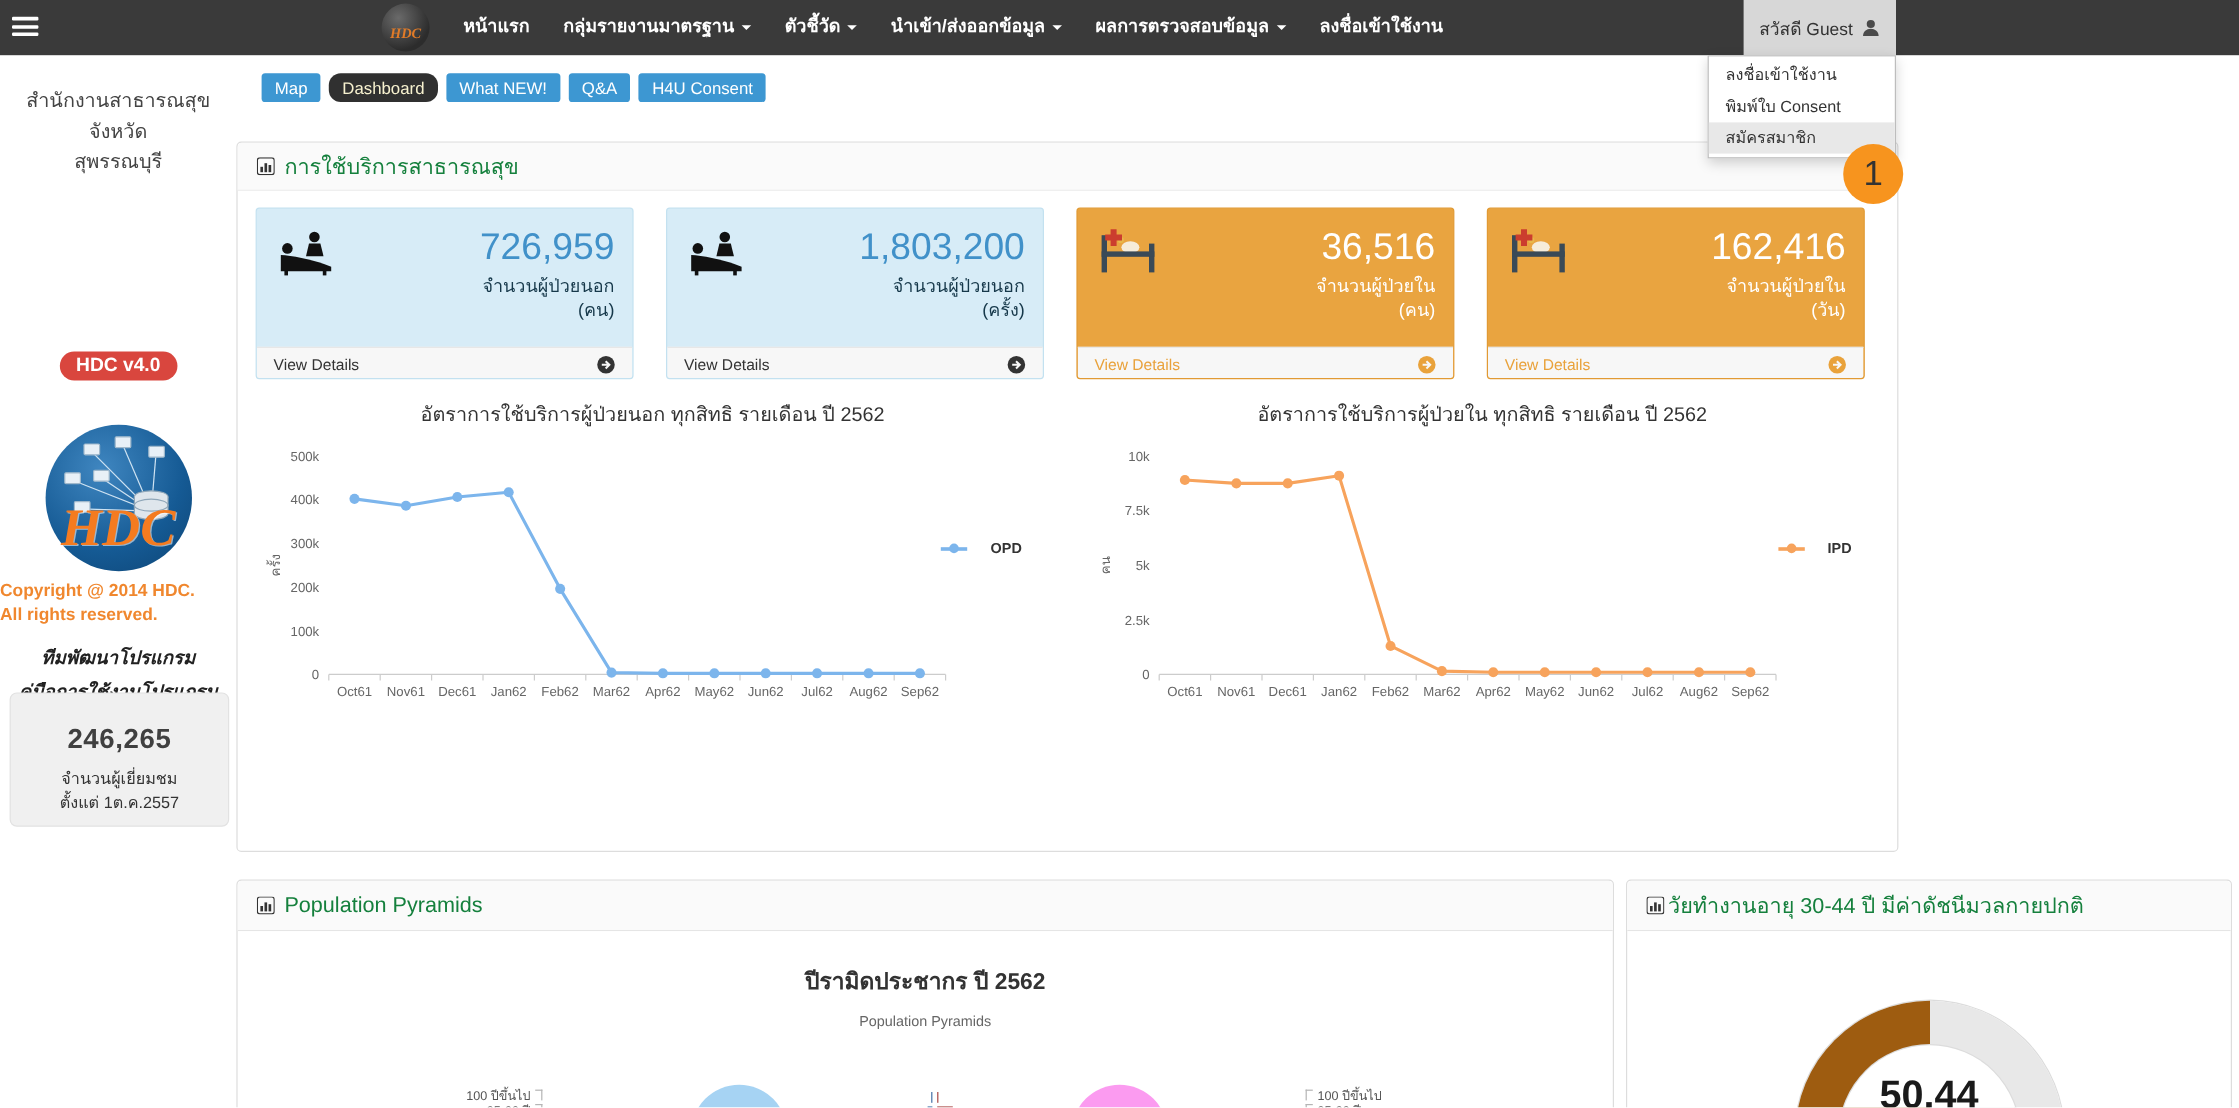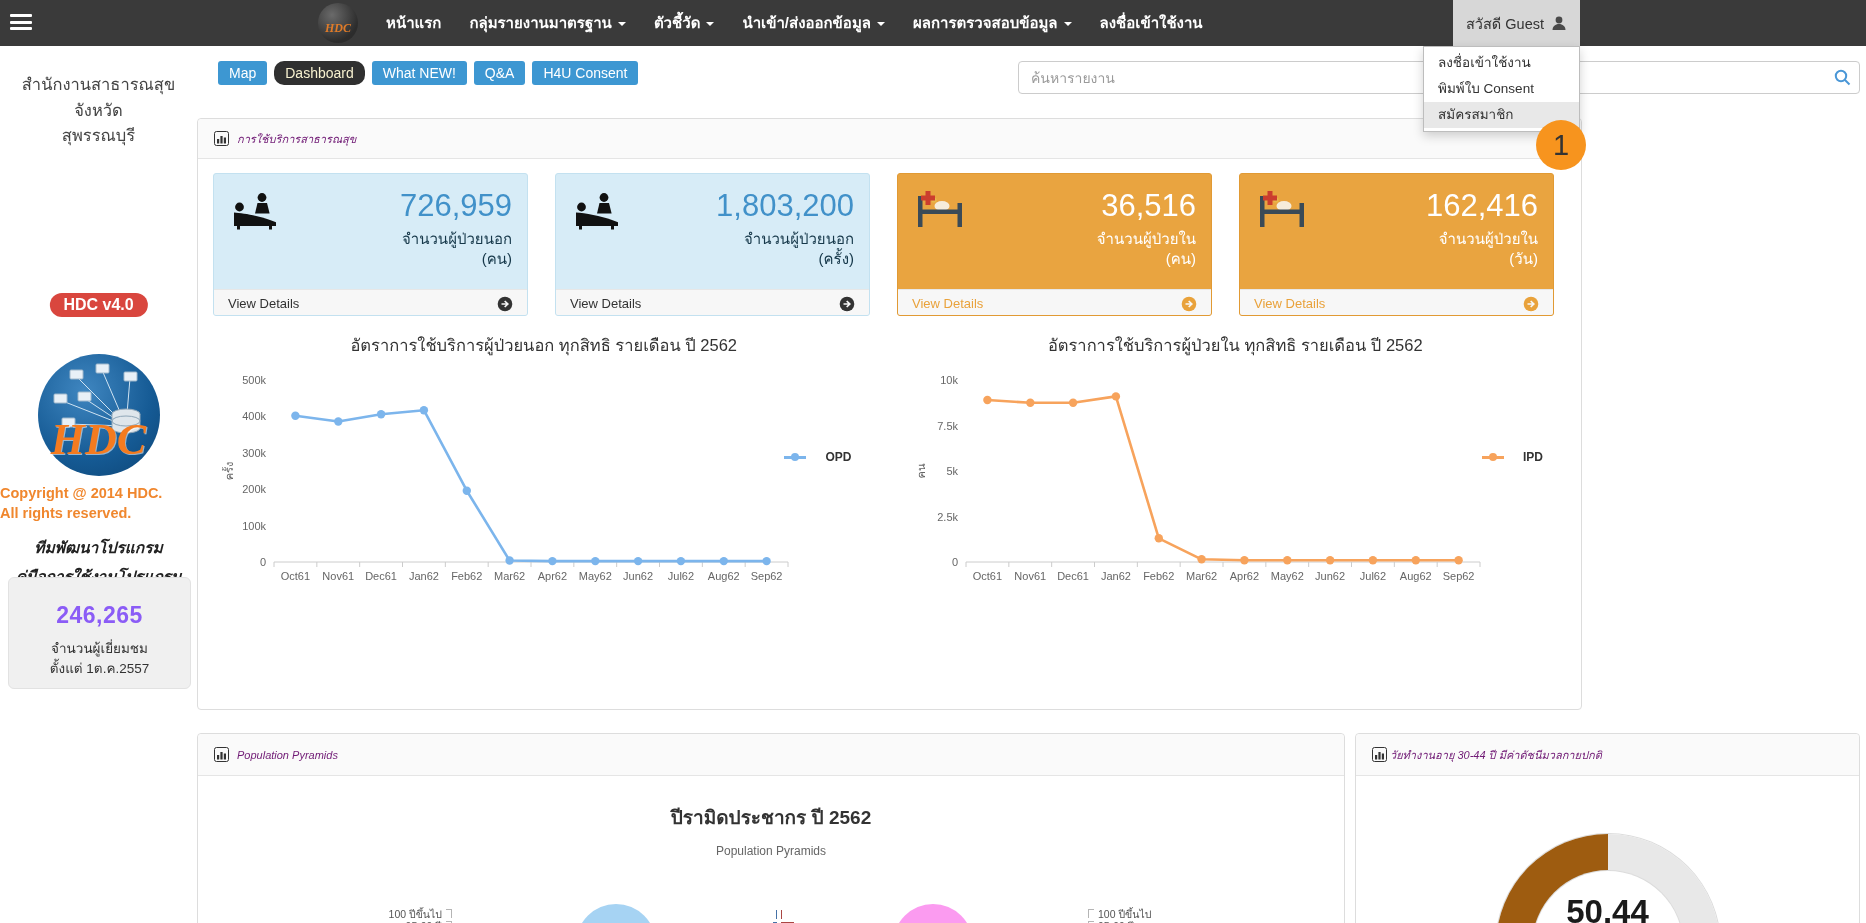--- a/index.html
+++ b/index.html
@@ -37,36 +37,36 @@
     background:radial-gradient(circle at 38% 30%, #3f86c0, #155a94 60%, #0d4474); }
   .hdc-logo svg { position:absolute; inset:0; }
   .hdc-logo .logo-word { position:absolute; bottom:14px; left:0; width:100%; text-align:center; color:#f47b20;
     font-family:"Liberation Serif", serif; font-style:italic; font-weight:bold; font-size:44px; line-height:1;
     text-shadow:1px 1px 0 rgba(255,255,255,.55); }
   .copyright { position:absolute; top:437px; width:100%; color:#f0872e; font-weight:bold; font-size:14.5px; line-height:1.4; }
   .side-link { position:absolute; width:100%; text-align:center; font-family:"Liberation Serif", serif; font-style:italic;
     font-weight:bold; font-size:15.5px; color:#222; cursor:pointer; }
   .counter-box { position:absolute; top:531px; left:8px; right:6px; height:112px; background:#f0f0f0;
     border:1px solid #e2e2e2; border-radius:6px; text-align:center; padding-top:24px; }
-  .counter-num { font-size:23px; font-weight:bold; color:#8b5cf6; letter-spacing:.5px; }
+  .counter-num { font-size:23px; font-weight:bold; color:#404040; letter-spacing:.5px; }
   .counter-lbl { font-size:13.5px; color:#333; margin-top:10px; line-height:1.5; }
 
   
   .toolbar { position:absolute; left:218px; top:61px; display:flex; gap:7px; z-index:5; }
   .tb-btn { background:#3d97d2; color:#fff; font-size:14px; padding:4px 11px; border-radius:3px; border:none; cursor:pointer; white-space:nowrap; }
   .tb-btn.active { background:#303030; color:#f7f1cf;border-radius:10px; }
   .search-wrap { position:absolute; left:1018px; top:61px; width:842px; height:33px; z-index:1; }
   .search-wrap input { width:100%; height:100%; border:1px solid #ccc; border-radius:4px; padding:0 34px 0 12px; font-size:14px; color:#333; }
   .search-wrap input::placeholder { color:#9a9a9a; }
   .search-icon { position:absolute; right:9px; top:8px; }
 
   
   .panel { position:absolute; background:#fff; border:1px solid #ddd; border-radius:4px; }
   .panel-header { height:40px; background:#fafafa; border-bottom:1px solid #e5e5e5; border-radius:4px 4px 0 0;
-    display:flex; align-items:center; padding:0 16px; font-size:11px; color:#701a75; gap:8px;font-style:italic; }
+    display:flex; align-items:center; padding:0 16px; font-size:18px; color:#15803d; gap:8px; }
   .panel-service { left:197px; top:118px; width:1385px; height:592px; }
   .panel-pyr { left:197px; top:733px; width:1148px; height:220px; }
   .panel-bmi { left:1355px; top:733px; width:505px; height:220px; }
 
   
   .cards { display:flex; gap:27px; padding:14px 15px 0 15px; }
   .card { width:315px; height:143px; border-radius:3px; overflow:hidden; border:1px solid transparent; }
   .card.blue { background:#d7ecf7; border-color:#c3e1f0; }
   .card.orange { background:#e9a440; border-color:#e19a34; }
   .card-top { position:relative; height:115px; padding:14px 15px; }
@@ -206,27 +206,20 @@
   </aside>
 
   <div class="toolbar">
     <button class="tb-btn">Map</button>
     <button class="tb-btn active">Dashboard</button>
     <button class="tb-btn">What NEW!</button>
     <button class="tb-btn">Q&amp;A</button>
     <button class="tb-btn">H4U Consent</button>
   </div>
 
-  <div class="search-wrap">
-    <input type="text" placeholder="ค้นหารายงาน" style="">
-    <svg class="search-icon" width="17" height="17" viewBox="0 0 17 17">
-      <circle cx="7" cy="7" r="5.2" fill="none" stroke="#4a97d7" stroke-width="2"></circle>
-      <line x1="11" y1="11" x2="15.5" y2="15.5" stroke="#4a97d7" stroke-width="2"></line>
-    </svg>
-  </div>
 
   <section class="panel panel-service">
     <div class="panel-header">
       <svg width="15" height="15" viewBox="0 0 15 15">
         <rect x="0.5" y="0.5" width="14" height="14" rx="2" fill="none" stroke="#333"></rect>
         <rect x="3" y="8" width="2.2" height="4.5" fill="#333"></rect>
         <rect x="6.4" y="5" width="2.2" height="7.5" fill="#333"></rect>
         <rect x="9.8" y="6.5" width="2.2" height="6" fill="#333"></rect>
       </svg>
       <span>การใช้บริการสาธารณสุข</span>

